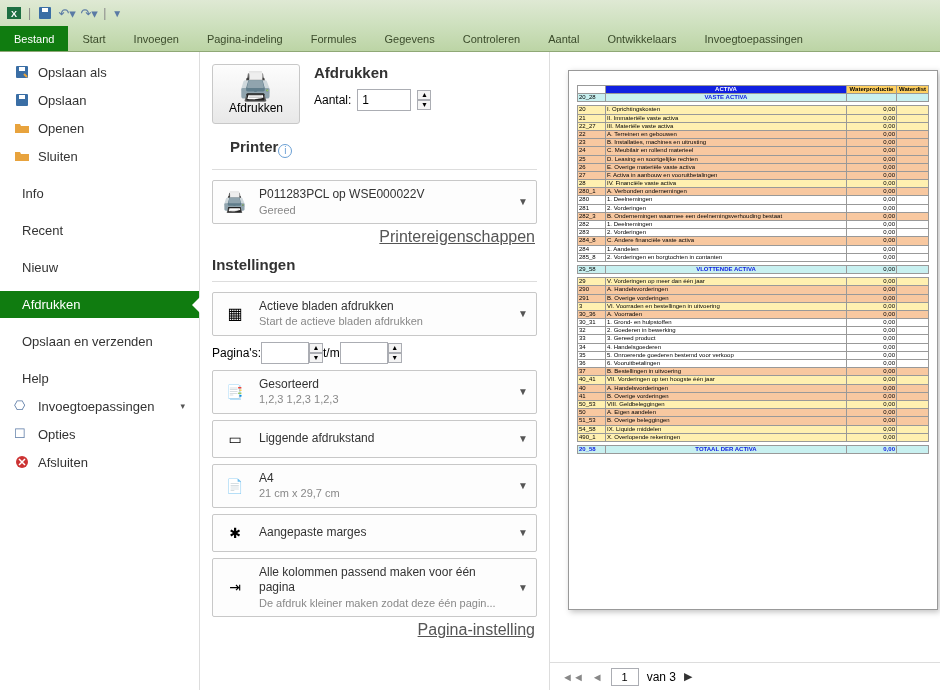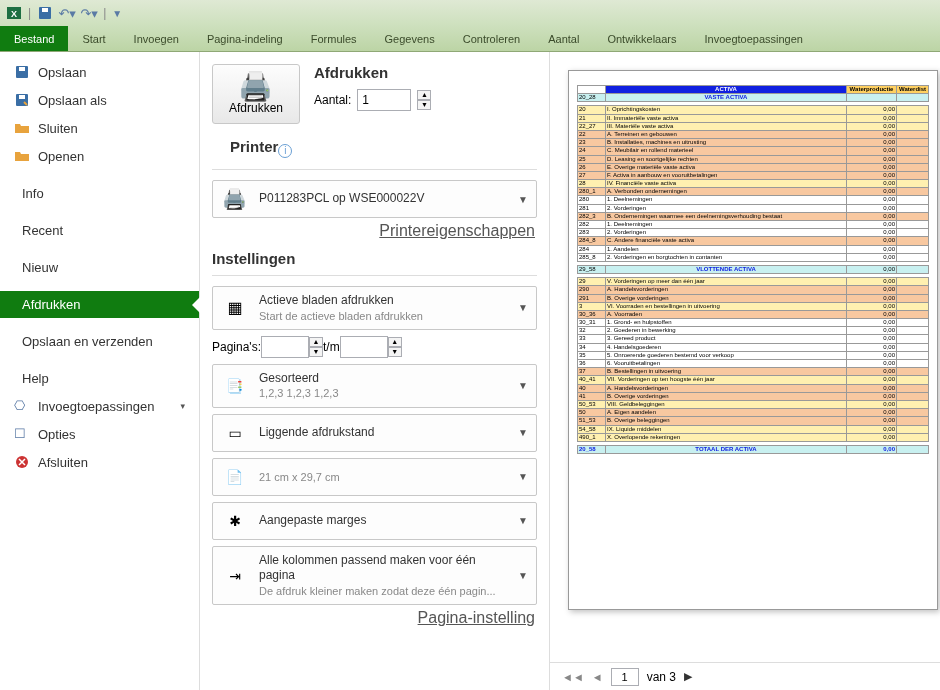--- a/index.html
+++ b/index.html
@@ -120,42 +120,42 @@
   <div class="tab">Invoegtoepassingen</div>
 </div>
 
 <div class="main">
 
   <div class="leftnav">
     <div class="item withicon">
         <svg viewBox="0 0 16 16">
           <rect x="2" y="2" width="12" height="12" fill="#3a6ea5" rx="1"></rect>
           <rect x="5" y="3" width="6" height="4" fill="#fff"></rect>
-        </svg>
-        <span>Opslaan</span>
+          <path d="M10 10l3 3" stroke="#e8a33d" stroke-width="2"></path>
+        </svg>
+        <span>Opslaan als</span>
       </div>
     <div class="item withicon">
         <svg viewBox="0 0 16 16">
           <rect x="2" y="2" width="12" height="12" fill="#3a6ea5" rx="1"></rect>
           <rect x="5" y="3" width="6" height="4" fill="#fff"></rect>
-          <path d="M10 10l3 3" stroke="#e8a33d" stroke-width="2"></path>
-        </svg>
-        <span>Opslaan als</span>
+        </svg>
+        <span>Opslaan</span>
       </div>
     <div class="item withicon">
         <svg viewBox="0 0 16 16">
           <path d="M1 4h5l1 2h8v7H1z" fill="#e8a33d"></path>
         </svg>
+        <span>Openen</span>
+      </div>
+    <div class="item withicon">
+        <svg viewBox="0 0 16 16">
+          <path d="M1 4h5l1 2h8v7H1z" fill="#e8a33d"></path>
+        </svg>
         <span>Sluiten</span>
-      </div>
-    <div class="item withicon">
-        <svg viewBox="0 0 16 16">
-          <path d="M1 4h5l1 2h8v7H1z" fill="#e8a33d"></path>
-        </svg>
-        <span>Openen</span>
       </div>
     <div class="sep"></div>
     <div class="item noicon">
         <span>Info</span>
       </div>
     <div class="sep"></div>
     <div class="item noicon">
         <span>Recent</span>
       </div>
     <div class="sep"></div>
@@ -213,20 +213,21 @@
 
     <div class="header-row">
       <div class="section-title">Printer</div>
       <div class="info-i">i</div>
     </div>
     <div class="section-sub"></div>
     <div class="dropdown">
       <div class="dicon">🖨️</div>
       <div class="dtext">
         <div class="dmain">P011283PCL op WSE000022V</div>
+        <div class="dsub">Gereed</div>
       </div>
       <div class="darrow">▼</div>
     </div>
     <div class="linkright"><a>Printereigenschappen</a></div>
 
     <div class="section-title">Instellingen</div>
     <div class="section-sub"></div>
 
     <div class="dropdown">
       <div class="dicon" style="font-size:16px">▦</div>
@@ -265,20 +266,21 @@
       <div class="dicon" style="font-size:14px">▭</div>
       <div class="dtext">
           <div class="dmain">Liggende afdrukstand</div>
         </div>
       <div class="darrow">▼</div>
     </div>
 
     <div class="dropdown" style="margin-top:6px">
       <div class="dicon" style="font-size:14px">📄</div>
       <div class="dtext">
+        <div class="dmain">A4</div>
         <div class="dsub">21 cm x 29,7 cm</div>
       </div>
       <div class="darrow">▼</div>
     </div>
 
     <div class="dropdown" style="margin-top:6px">
       <div class="dicon" style="font-size:14px">✱</div>
       <div class="dtext">
           <div class="dmain">Aangepaste marges</div>
         </div>

